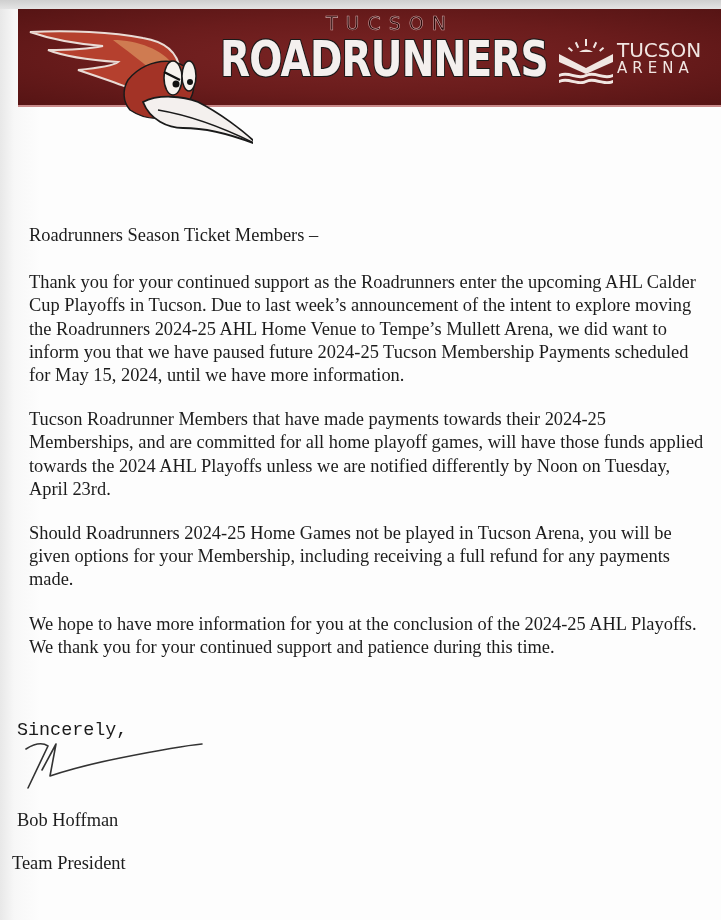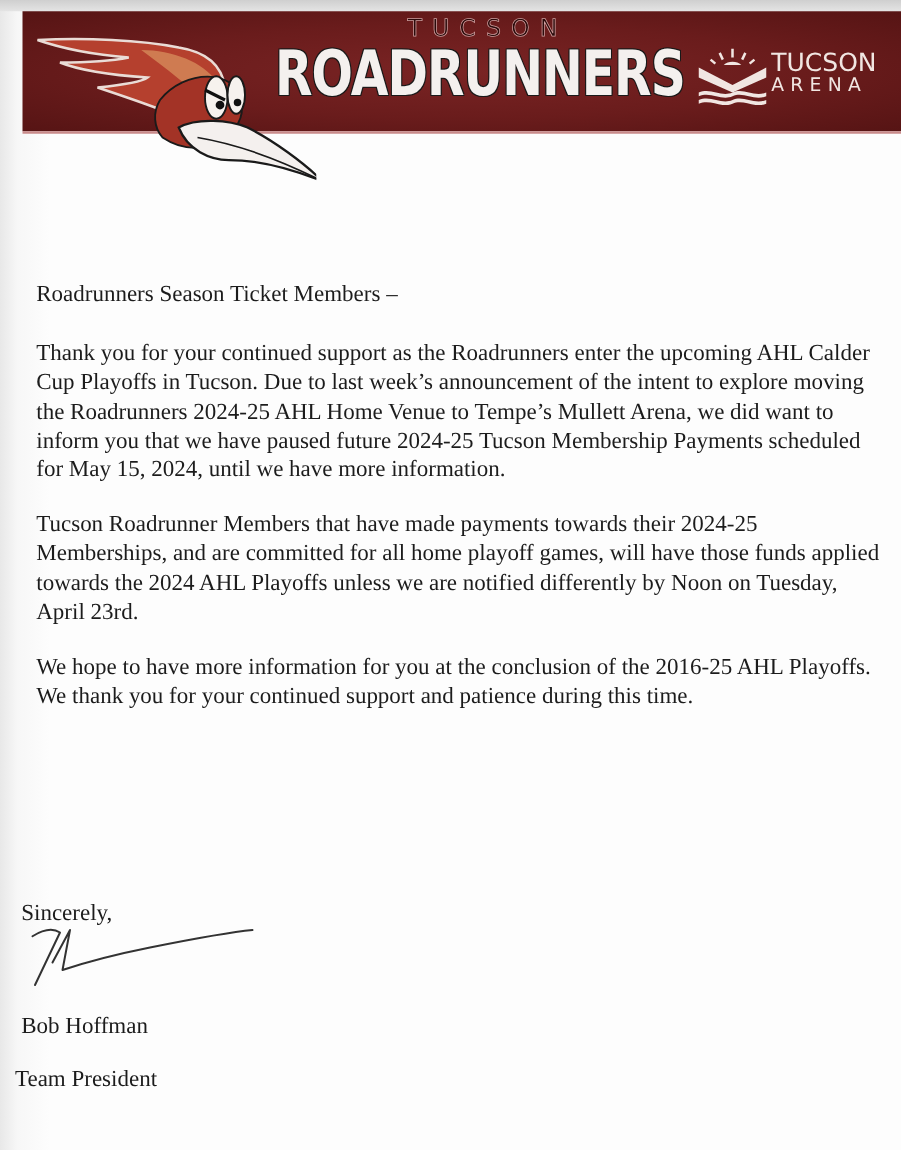--- a/index.html
+++ b/index.html
@@ -45,21 +45,21 @@
     .arena-text .l1 { font-size: 20px; display: block; letter-spacing: 0px; }
     .arena-text .l2 { font-size: 15px; display: block; letter-spacing: 5px; margin-top: 1px; }
 
     .letter {
       position: absolute; left: 17px; top: 212px; width: 700px;
       font-size: 18.4px; line-height: 23.2px;
     }
     .letter p { margin: 12px; }
     .salutation { margin-bottom: 24px !important; }
     .para { margin-bottom: 21px !important; }
-    .closing { position: absolute; left: 17px; top: 720px; font-size: 18.4px; }
+    .closing { position: absolute; left: 17px; top: 720px; font-size: 18.4px; font-family: Liberation Mono, monospace; }
     .signature { position: absolute; left: 20px; top: 736px; width: 190px; height: 60px; }
     .signer-name { position: absolute; left: 17px; top: 810px; font-size: 18.4px; }
     .signer-title { position: absolute; left: 12px; top: 853px; font-size: 18.4px; }
   </style>
 </head>
 <body>
 
 <div class="page-edge"></div>
 <div class="banner-top-strip"></div>
 
@@ -100,21 +100,22 @@
 </svg>
 <div class="arena-text">
   <span class="l1">TUCSON</span>
   <span class="l2">ARENA</span>
 </div>
 
 <div class="letter">
   <p class="salutation">Roadrunners Season Ticket Members –</p>
   <p class="para">Thank you for your continued support as the Roadrunners enter the upcoming AHL Calder Cup Playoffs in Tucson. Due to last week’s announcement of the intent to explore moving the Roadrunners 2024-25 AHL Home Venue to Tempe’s Mullett Arena, we did want to inform you that we have paused future 2024-25 Tucson Membership Payments scheduled for May 15, 2024, until we have more information.</p>
   <p class="para">Tucson Roadrunner Members that have made payments towards their 2024-25 Memberships, and are committed for all home playoff games, will have those funds applied towards the 2024 AHL Playoffs unless we are notified differently by Noon on Tuesday, April 23rd.</p>
-  <p class="para">We hope to have more information for you at the conclusion of the 2016-25 AHL Playoffs. We thank you for your continued support and patience during this time.</p>
+  <p class="para">Should Roadrunners 2024-25 Home Games not be played in Tucson Arena, you will be given options for your Membership, including receiving a full refund for any payments made.</p>
+  <p class="para">We hope to have more information for you at the conclusion of the 2024-25 AHL Playoffs. We thank you for your continued support and patience during this time.</p>
 </div>
 
 <div class="closing">Sincerely,</div>
 
 <svg class="signature" viewBox="0 0 190 60">
   <path d="M6 13 C14 8, 22 6, 28 10 L8 52 M22 34 L36 8 L30 40 C36 38, 60 30, 100 22 C130 16, 160 10, 182 8" fill="none" stroke="#333" stroke-width="1.6" stroke-linecap="round" stroke-linejoin="round"></path>
 </svg>
 
 <div class="signer-name">Bob Hoffman</div>
 <div class="signer-title">Team President</div>

